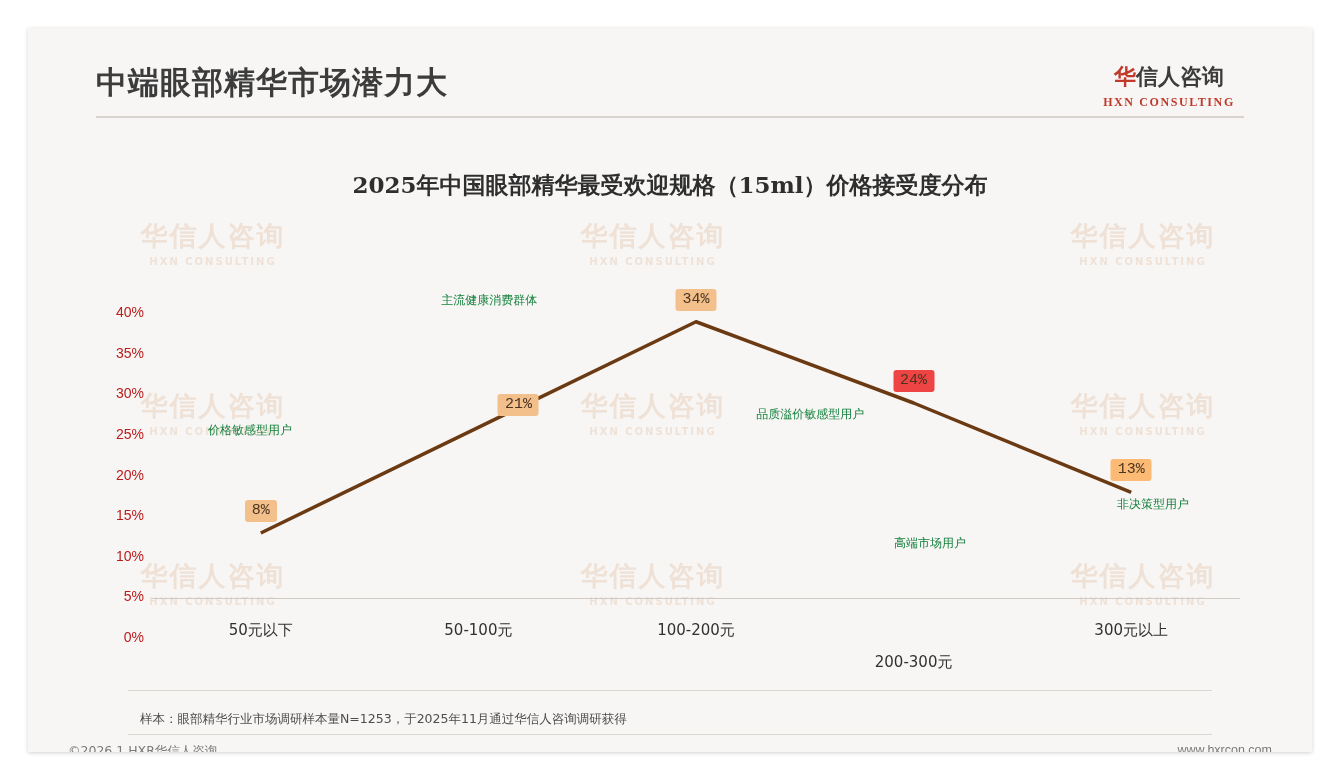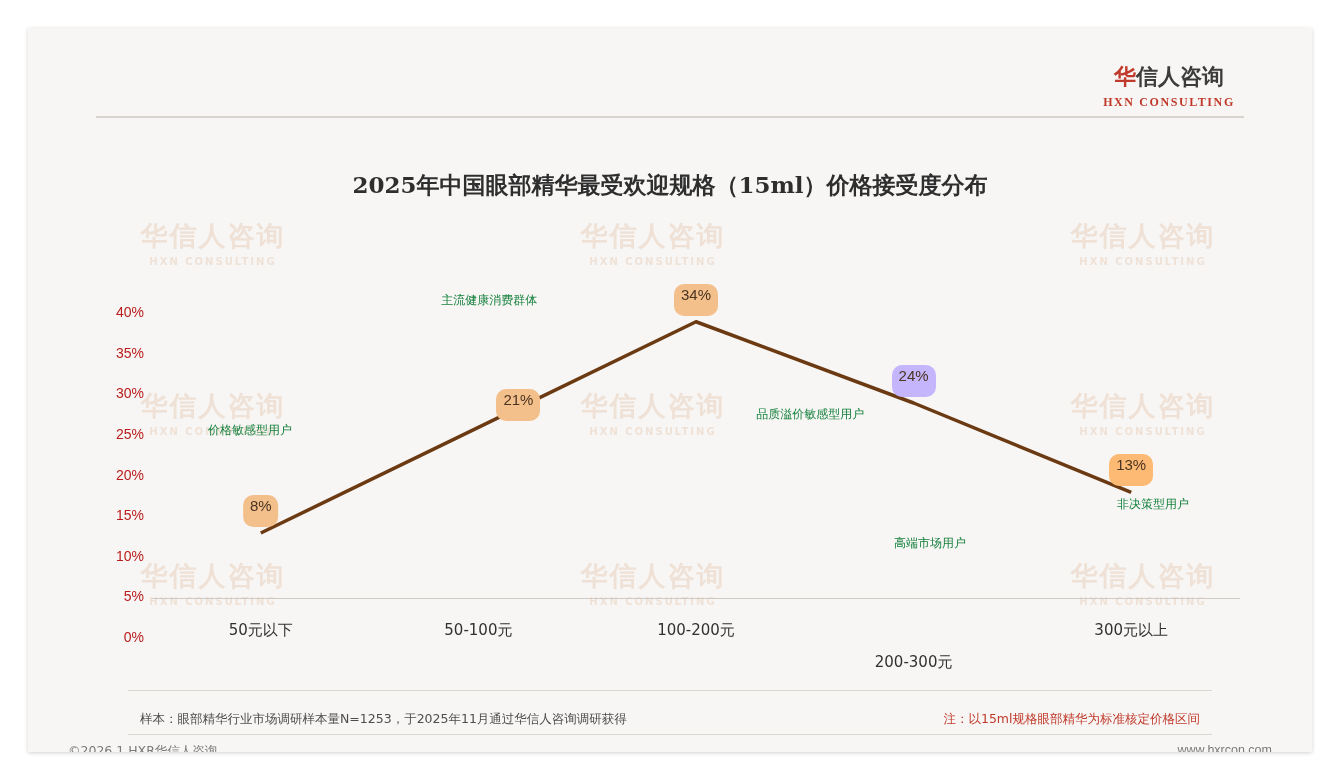--- a/index.html
+++ b/index.html
@@ -116,24 +116,24 @@
     font-family: "DejaVu Sans", sans-serif;
     font-size: 15px;
     color: #33312f;
     text-align: center;
     width: 150px;
   }
   .datalabel {
     position: absolute;
     background: #f3bf8b;
     color: #4a3422;
-    font-family: Liberation Sans, sans-serif;
+    font-family: Liberation Mono, monospace;
     font-size: 15px;
-    padding: 2px 7px 13px 7px;
-    border-radius: 10px;
+    padding: 2px 7px 3px 7px;
+    border-radius: 3px;
     white-space: nowrap;
     transform: translate(-50%, -50%);
   }
   .annot {
     position: absolute;
     font-family: "DejaVu Sans", sans-serif;
     font-size: 12px;
     color: #15803d;
     white-space: nowrap;
     transform: translateX(-50%);
@@ -208,20 +208,21 @@
     font-size: 12.5px;
     color: #7a7a7a;
   }
 </style>
 </head>
 <body>
 
 <div class="slide">
 
   <div class="header">
+    <div class="title-main">中端眼部精华市场潜力大</div>
     <div class="title-rule"></div>
     <div class="logo">
       <div class="logo-top"><span class="hx">华</span><span>信人咨询</span></div>
       <div class="logo-sub">HXN CONSULTING</div>
     </div>
   </div>
 
   <div class="chart-title">2025年中国眼部精华最受欢迎规格（15ml）价格接受度分布</div>
 
   <div class="wm" style="left:90px; top:190px; width:190px;">
@@ -274,39 +275,38 @@
         <div class="axis-label" style="left: 0px; top: 11px;">40%</div>
       </div>
     <div class="grid-base" id="baseline" style="top: 345px;"></div>
     <svg class="line-layer" id="lineLayer">
         <polyline points="164.8,280 382.4,174.375 600,68.75 817.6,150 1035.1999999999998,239.375" fill="none" stroke="#6b3a12" stroke-width="3.5" stroke-linejoin="round"></polyline>
       </svg>
     <div id="points">
         <div class="datalabel" style="left: 164.8px; top: 258px; background: rgb(243, 191, 139);">8%</div>
         <div class="datalabel" style="left: 382.4px; top: 152.375px; background: rgb(243, 191, 139); margin-left: 40px;">21%</div>
         <div class="datalabel" style="left: 600px; top: 46.75px; background: rgb(243, 191, 139);">34%</div>
-        <div class="datalabel" style="left: 817.6px; top: 128px; background: #c4b5fd;">24%</div>
+        <div class="datalabel" style="left: 817.6px; top: 128px; background: #ef4444;">24%</div>
         <div class="datalabel" style="left: 1035.2px; top: 217.375px; background: #fdba74;">13%</div>
       </div>
     <div id="annots">
         <div class="annot" style="left: 393.28px; top: 39.4375px;">主流健康消费群体</div>
         <div class="annot" style="left: 153.92px; top: 169.438px;">价格敏感型用户</div>
         <div class="annot" style="left: 714.24px; top: 153.188px;">品质溢价敏感型用户</div>
         <div class="annot" style="left: 833.92px; top: 281.562px;">高端市场用户</div>
         <div class="annot" style="left: 1056.96px; top: 242.562px; text-align: right;">非决策型用户</div>
       </div>
     <div id="xlabels">
         <div class="xcat" style="left: 89.8px;">50元以下</div>
         <div class="xcat" style="left: 307.4px;">50-100元</div>
         <div class="xcat" style="left: 525px;">100-200元</div>
         <div class="xcat" style="left: 742.6px; margin-top: 32px;">200-300元</div>
         <div class="xcat" style="left: 960.2px;">300元以上</div>
       </div>
   </div>
 
   <div class="footer-rule"></div>
   <div class="note-left">样本：眼部精华行业市场调研样本量N=1253，于2025年11月通过华信人咨询调研获得</div>
-  <div class="note-right">注：以15ml规格眼部精华为标准核定价格区间</div>
   <div class="footer-rule2"></div>
   <div class="copyright">©2026.1 HXR华信人咨询</div>
   <div class="site">www.hxrcon.com</div>
 
 </div>
 
 </body></html>

